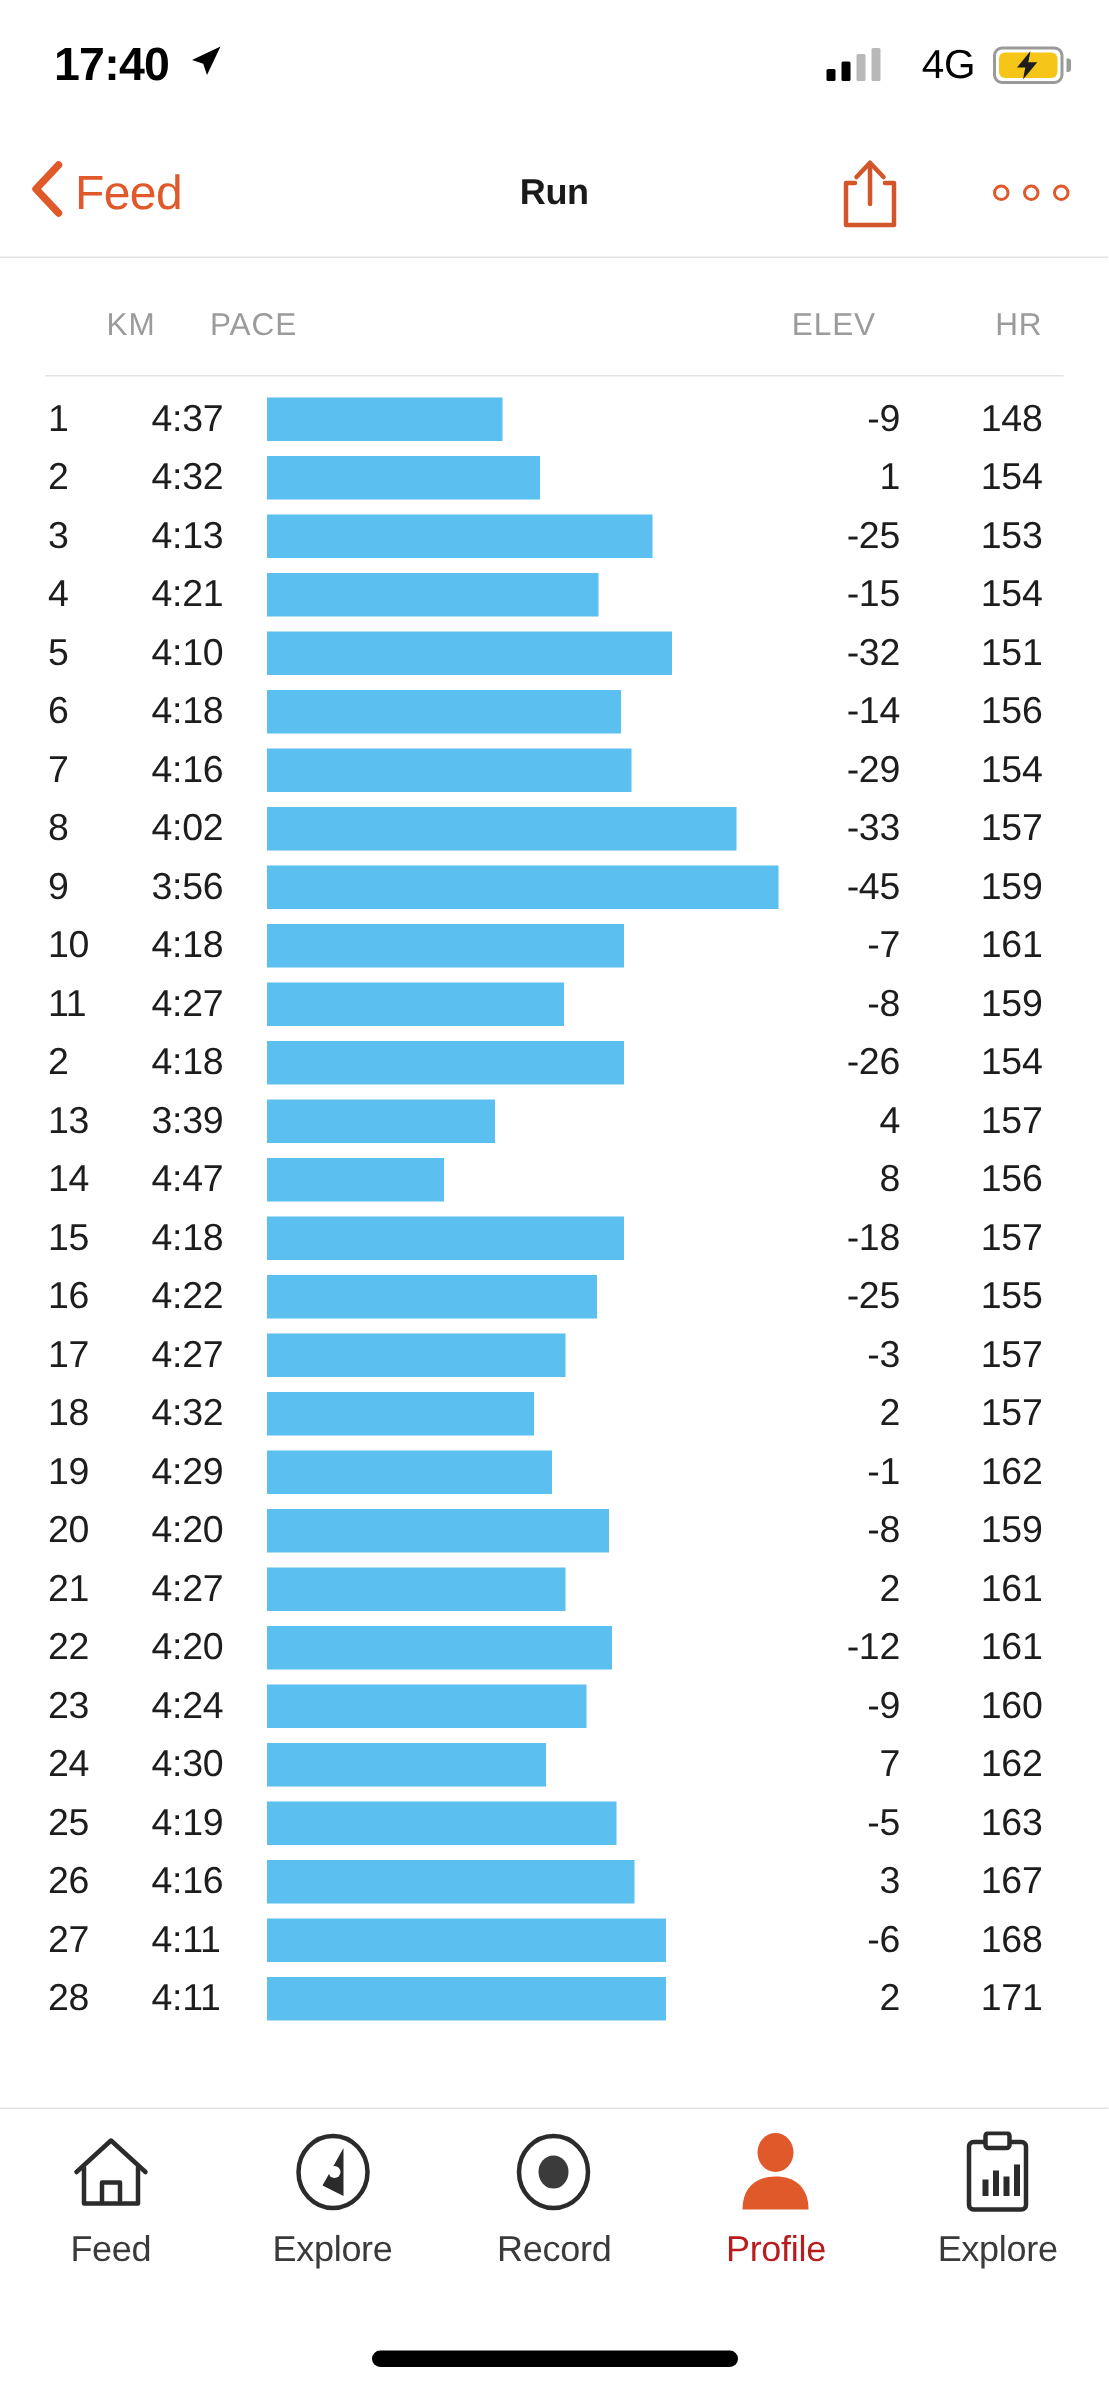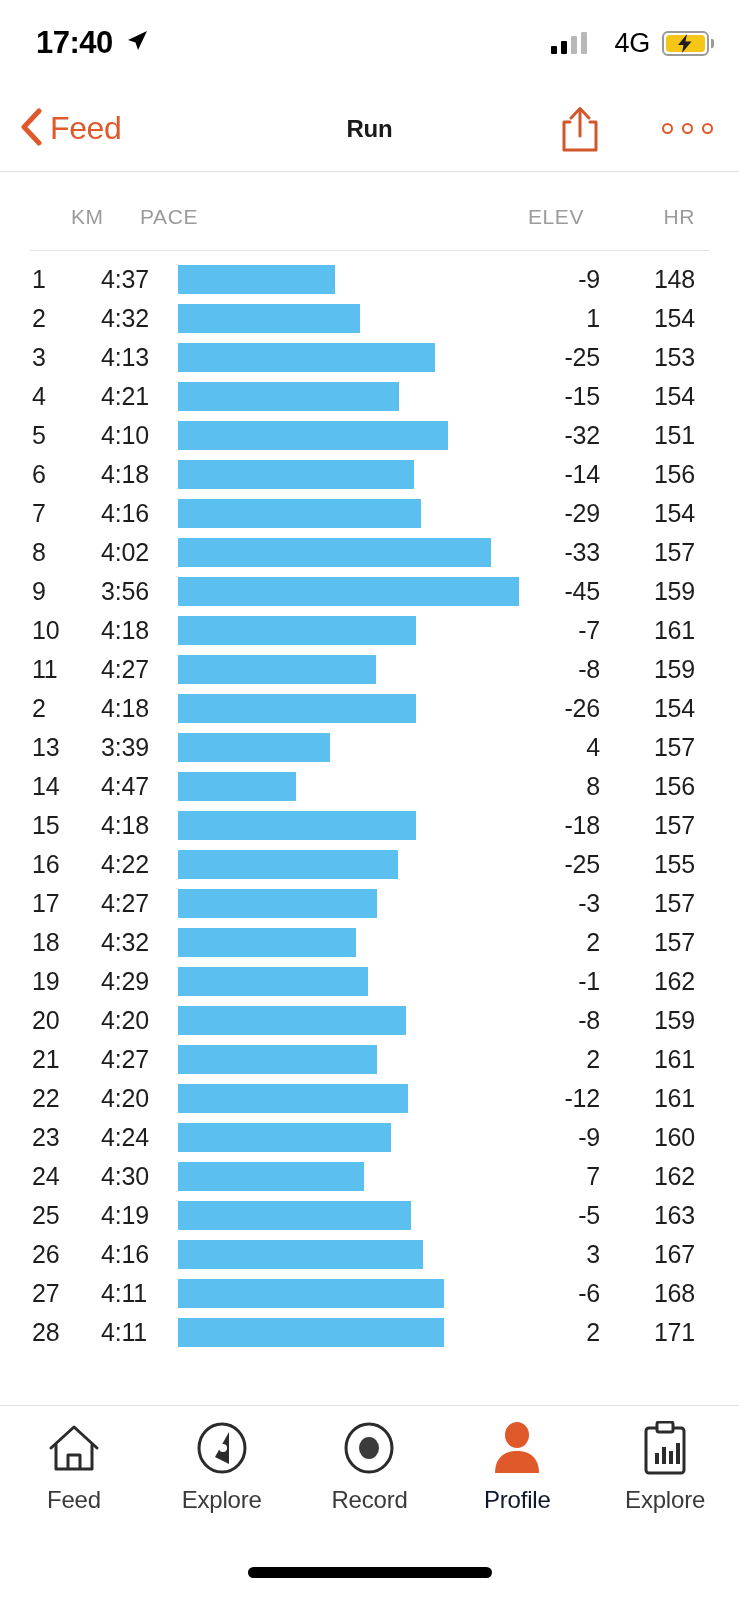--- a/index.html
+++ b/index.html
@@ -96,21 +96,21 @@
     position: absolute; left: 0; right: 0; bottom: 0; height: 195px;
     background: #ffffff; border-top: 1px solid #e2e2e2;
     display: flex; align-items: flex-start; padding-top: 14px;
   }
   .tab {
     flex: 1; display: flex; flex-direction: column; align-items: center;
     gap: 10px; cursor: pointer;
   }
   .tab-icon { height: 56px; display: flex; align-items: center; justify-content: center; }
   .tab-label { font-size: 24px; color: #3a3a3a; letter-spacing: -0.2px; }
-  .tab.active .tab-label { color: #0f172a; }
+  .tab.active .tab-label { color: #b91c1c; }
   .home-indicator {
     position: absolute; bottom: 22px; left: 50%; transform: translateX(-50%);
     width: 244px; height: 11px; background: #000; border-radius: 6px;
   }
 </style>
 </head>
 <body>
 
 <div class="phone">
 

